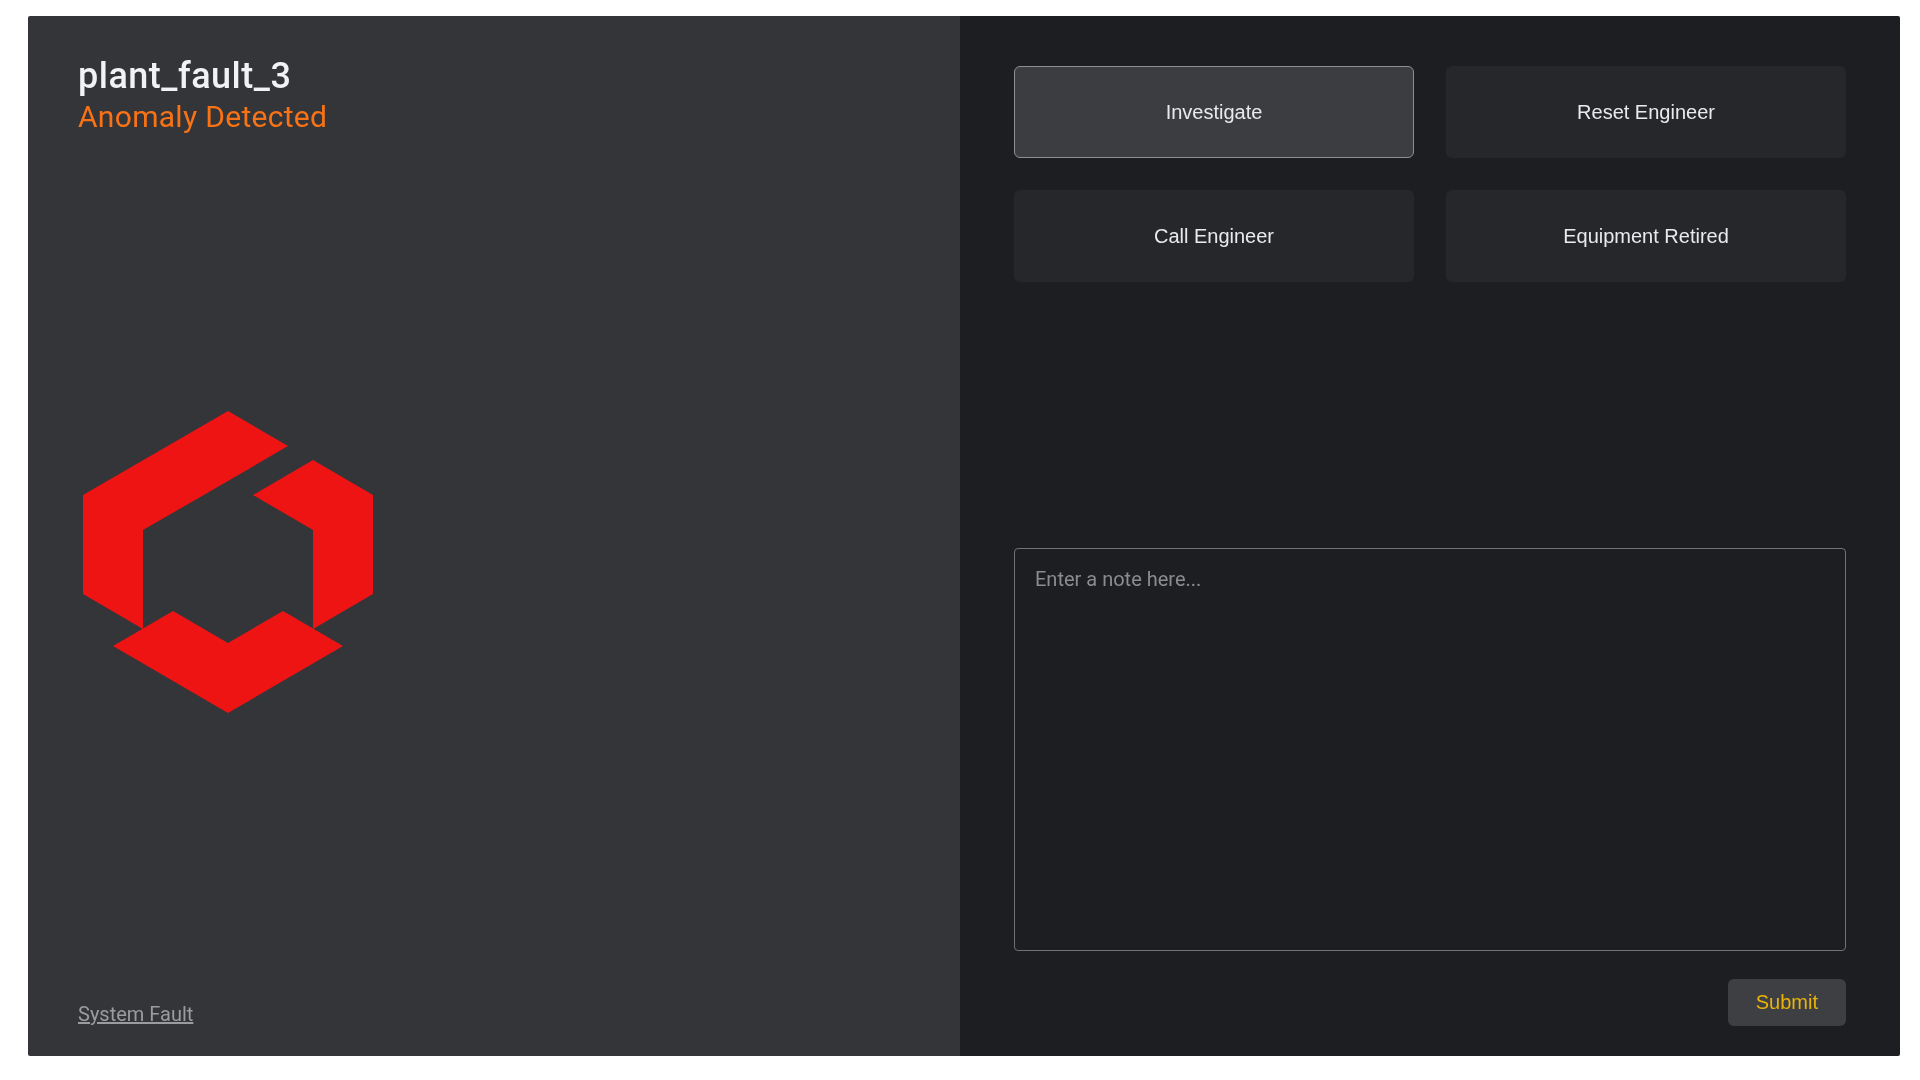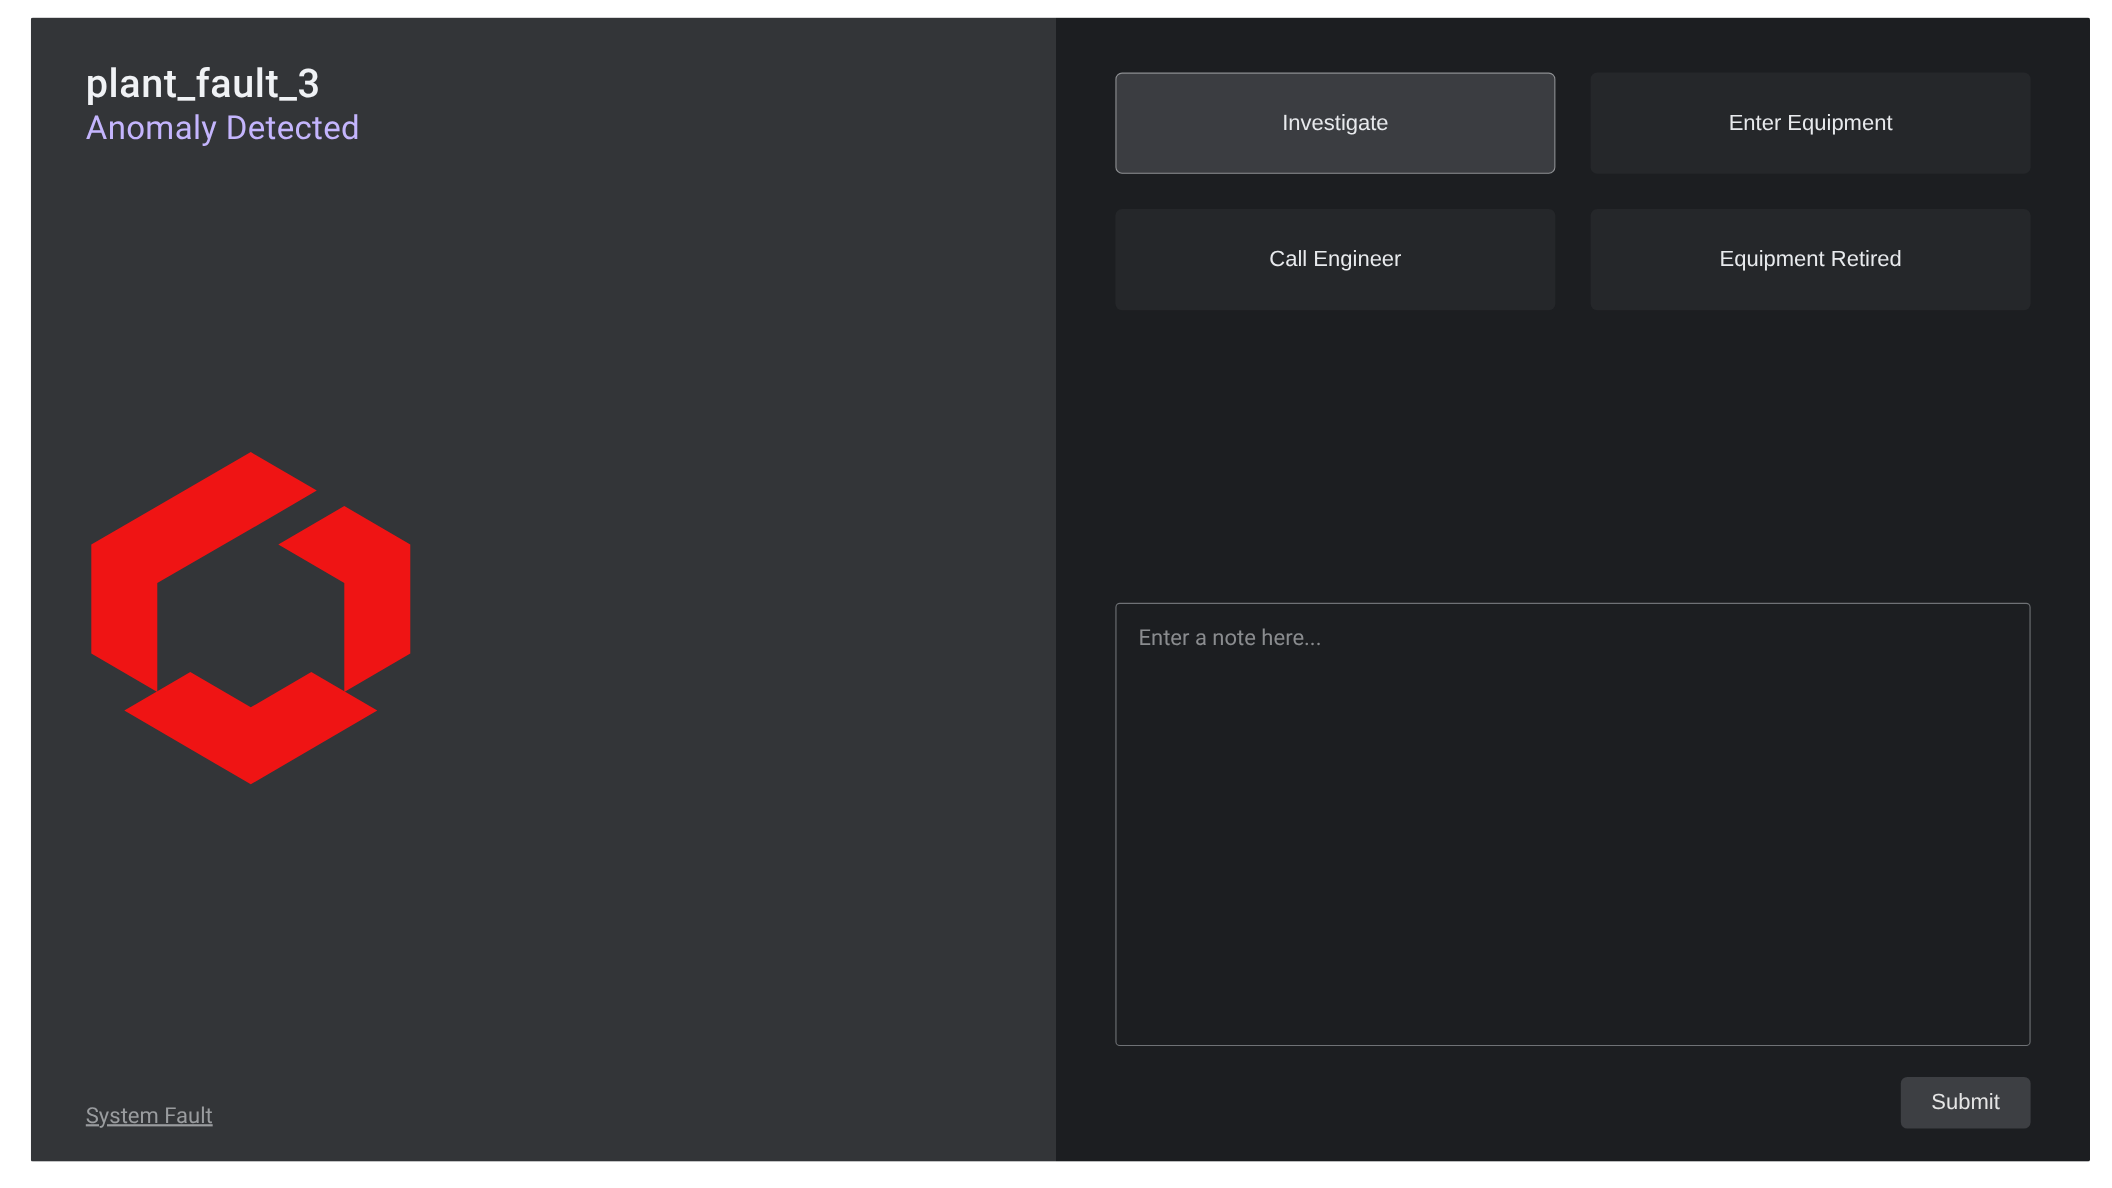--- a/index.html
+++ b/index.html
@@ -36,21 +36,21 @@
     font-size: 36px;
     font-weight: 500;
     color: #f0f2f5;
     letter-spacing: 0.5px;
     line-height: 1.15;
     margin-bottom: 2px;
   }
   .subtitle {
     font-size: 30px;
     font-weight: 400;
-    color: #c4b5fd;
+    color: #f97316;
     letter-spacing: 0.3px;
   }
   .logo-wrapper {
     position: absolute;
     left: 50px;
     top: 390px;
   }
   .footer-label {
     position: absolute;
     left: 50px;
@@ -108,21 +108,21 @@
   }
   .submit-row {
     margin-top: 28px;
     display: flex;
     justify-content: flex-end;
   }
   .submit-btn {
     background: #3d3f43;
     border: none;
     border-radius: 6px;
-    color: #e5e5e5;
+    color: #eab308;
     font-size: 20px;
     padding: 12px 28px;
     cursor: pointer;
   }
 </style>
 </head>
 <body>
 
 <div class="app-container">
 
@@ -163,21 +163,21 @@
       </svg>
     </div>
 
     <div class="footer-label">System Fault</div>
   </div>
 
   <div class="right-panel">
 
     <div class="actions-grid">
       <button class="action-btn selected">Investigate</button>
-      <button class="action-btn">Enter Equipment</button>
+      <button class="action-btn">Reset Engineer</button>
       <button class="action-btn">Call Engineer</button>
       <button class="action-btn">Equipment Retired</button>
     </div>
 
     <textarea class="note-area" placeholder="Enter a note here..." style=""></textarea>
 
     <div class="submit-row">
       <button class="submit-btn">Submit</button>
     </div>
 

